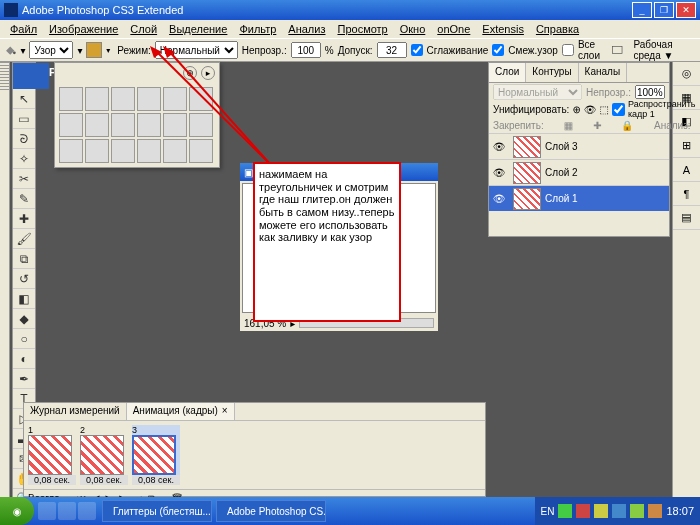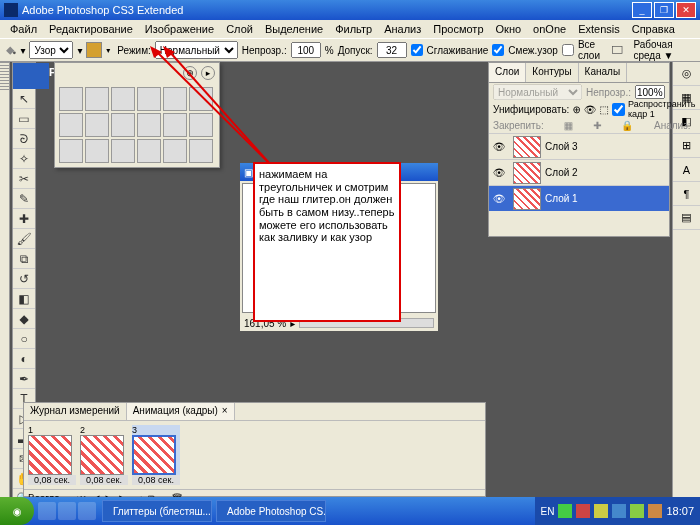--- a/index.html
+++ b/index.html
@@ -7,21 +7,21 @@
 
 .titlebar { height: 20px; background: linear-gradient(to bottom, #3a85e0, #1952ca); display: flex; align-items: center; padding: 0 4px; color: #fff; font-size: 11px; }
 .titlebar .icon-box { width: 14px; height: 14px; background: #0a2a6a; margin-right: 4px; }
 .titlebar .spacer { flex: 1; }
 .win-btn { width: 20px; height: 16px; margin-left: 2px; border: 1px solid #fff; display: flex; align-items: center; justify-content: center; font-size: 9px; }
 .win-min { background: #2c6ce0; }
 .win-max { background: #2c6ce0; }
 .win-close { background: #e04040; }
 
 .menubar { height: 18px; background: #ece9d8; display: flex; align-items: center; padding: 0 4px; font-size: 11px; }
-.menubar span { padding: 2px 6px; cursor: default; }
+.menubar span { padding: 2px 6px; cursor: default; text-decoration: underline; }
 
 .optbar { height: 24px; background: #ece9d8; border-top: 1px solid #fff; border-bottom: 1px solid #999; display: flex; align-items: center; padding: 0 4px; font-size: 10px; gap: 4px; }
 .optbar .bucket { width: 18px; height: 18px; }
 .optbar select { font-size: 10px; height: 18px; }
 .optbar .color-sw { width: 22px; height: 16px; background: #d4a030; border: 1px solid #888; }
 .optbar .tri { width: 10px; font-size: 8px; }
 .optbar input[type=text] { width: 30px; height: 16px; font-size: 10px; text-align: center; }
 .optbar input[type=checkbox] { width: 12px; height: 12px; }
 .optbar .ws { margin-left: auto; padding: 2px 6px; }
 .optbar .brush-icon{width:18px;height:18px;}
@@ -121,21 +121,20 @@
   <div class="icon-box"></div>
   <span>Adobe Photoshop CS3 Extended</span>
   <div class="spacer"></div>
   <div class="win-btn win-min">_</div>
   <div class="win-btn win-max">❐</div>
   <div class="win-btn win-close">✕</div>
 </div>
 
 <div class="menubar">
   <span>Файл</span>
-  <span>Редактирование</span>
   <span>Изображение</span>
   <span>Слой</span>
   <span>Выделение</span>
   <span>Фильтр</span>
   <span>Анализ</span>
   <span>Просмотр</span>
   <span>Окно</span>
   <span>onOne</span>
   <span>Extensis</span>
   <span>Справка</span>

